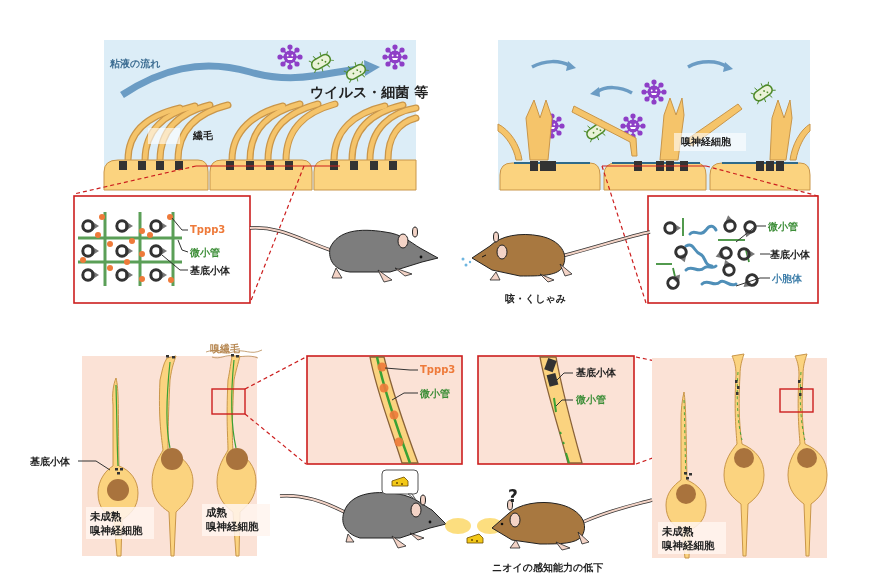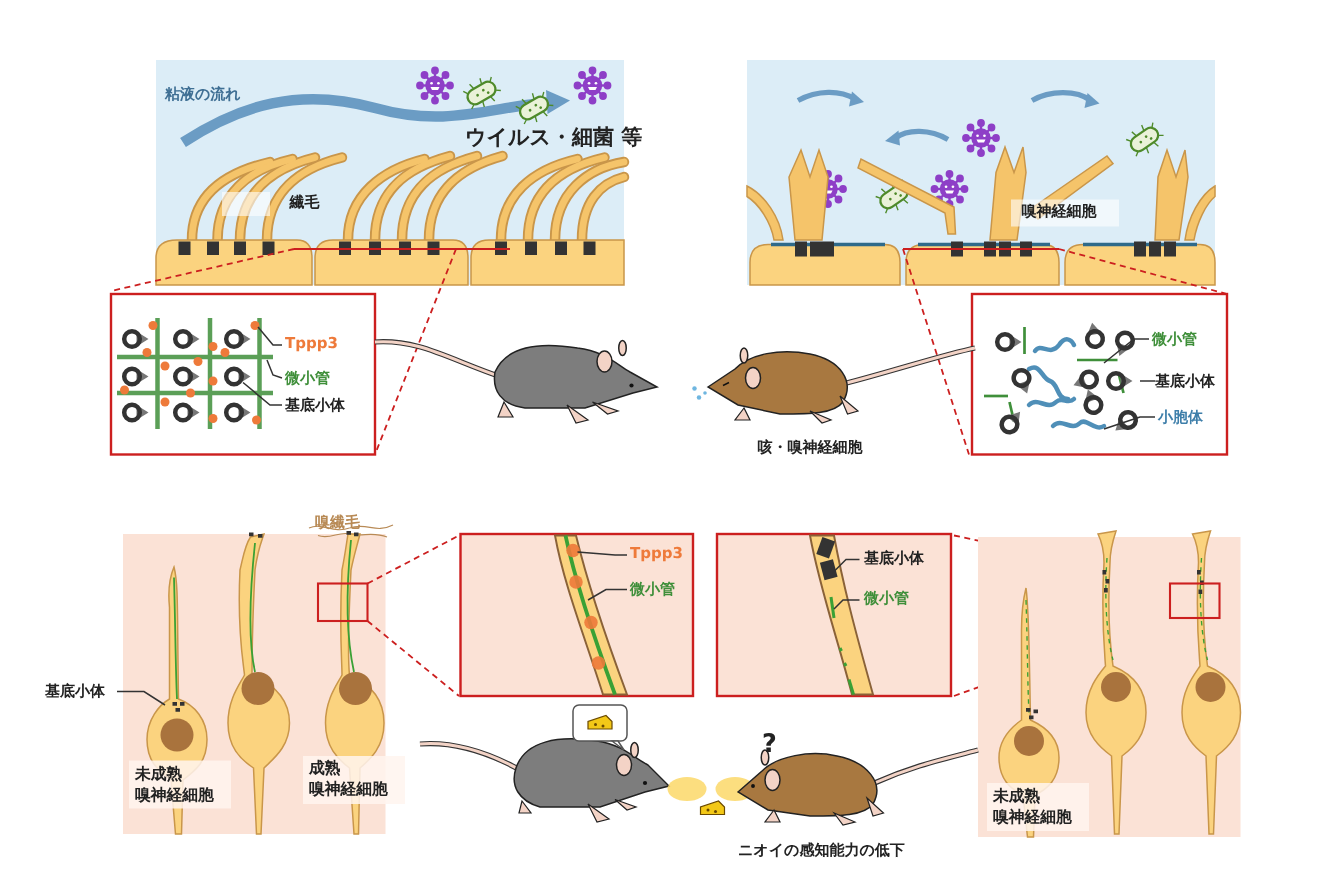--- a/index.html
+++ b/index.html
@@ -422,21 +422,21 @@
 <div class="txt" style="left:681px;top:135px;color:#222;font-size:10px;">嗅神経細胞</div>
 
 <div class="txt" style="left:190px;top:223px;color:#ee7a3a;">Tppp3</div>
 <div class="txt" style="left:190px;top:246px;color:#3f8f3a;">微小管</div>
 <div class="txt" style="left:190px;top:264px;color:#222;">基底小体</div>
 
 <div class="txt" style="left:768px;top:220px;color:#3f8f3a;">微小管</div>
 <div class="txt" style="left:770px;top:248px;color:#222;">基底小体</div>
 <div class="txt" style="left:772px;top:272px;color:#3f7faa;">小胞体</div>
 
-<div class="txt" style="left:505px;top:292px;color:#222;">咳・嗅神経細胞</div>
+<div class="txt" style="left:505px;top:292px;color:#222;">咳・くしゃみ</div>
 
 <div class="txt" style="left:210px;top:342px;color:#b88a55;">嗅繊毛</div>
 <div class="txt" style="left:30px;top:455px;color:#222;">基底小体</div>
 <div class="box-label" style="left:86px;top:507px;width:60px;">
   <div>未成熟</div>
   <div>嗅神経細胞</div>
 </div>
 <div class="box-label" style="left:202px;top:504px;width:60px;font-family:Liberation Serif, serif;">
   <div>成熟</div>
   <div>嗅神経細胞</div>

